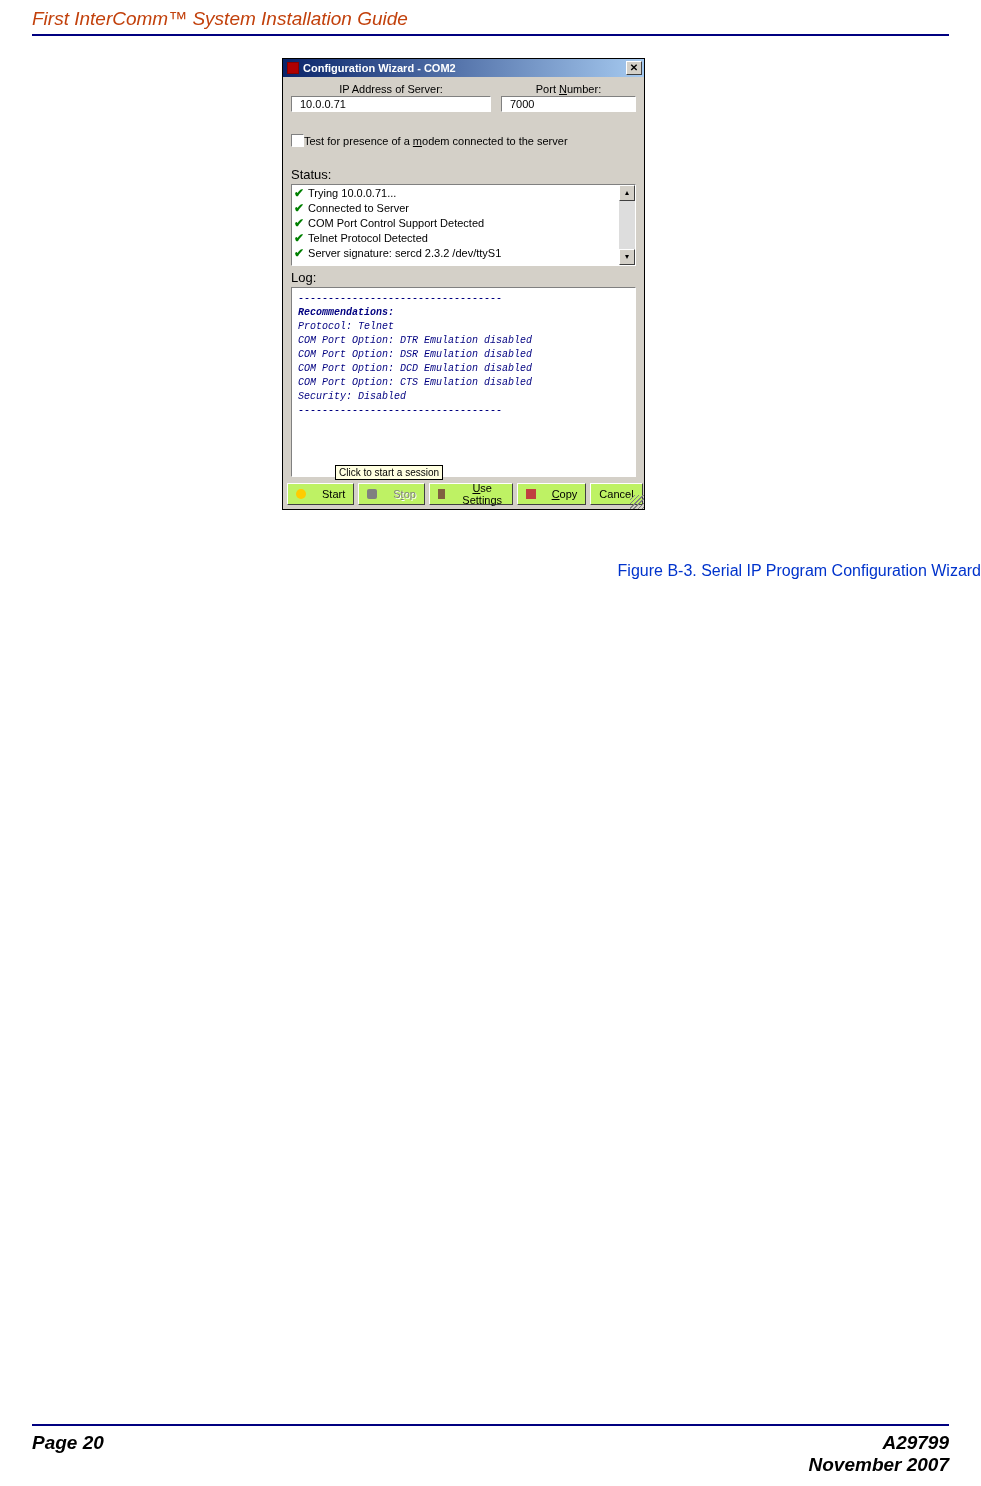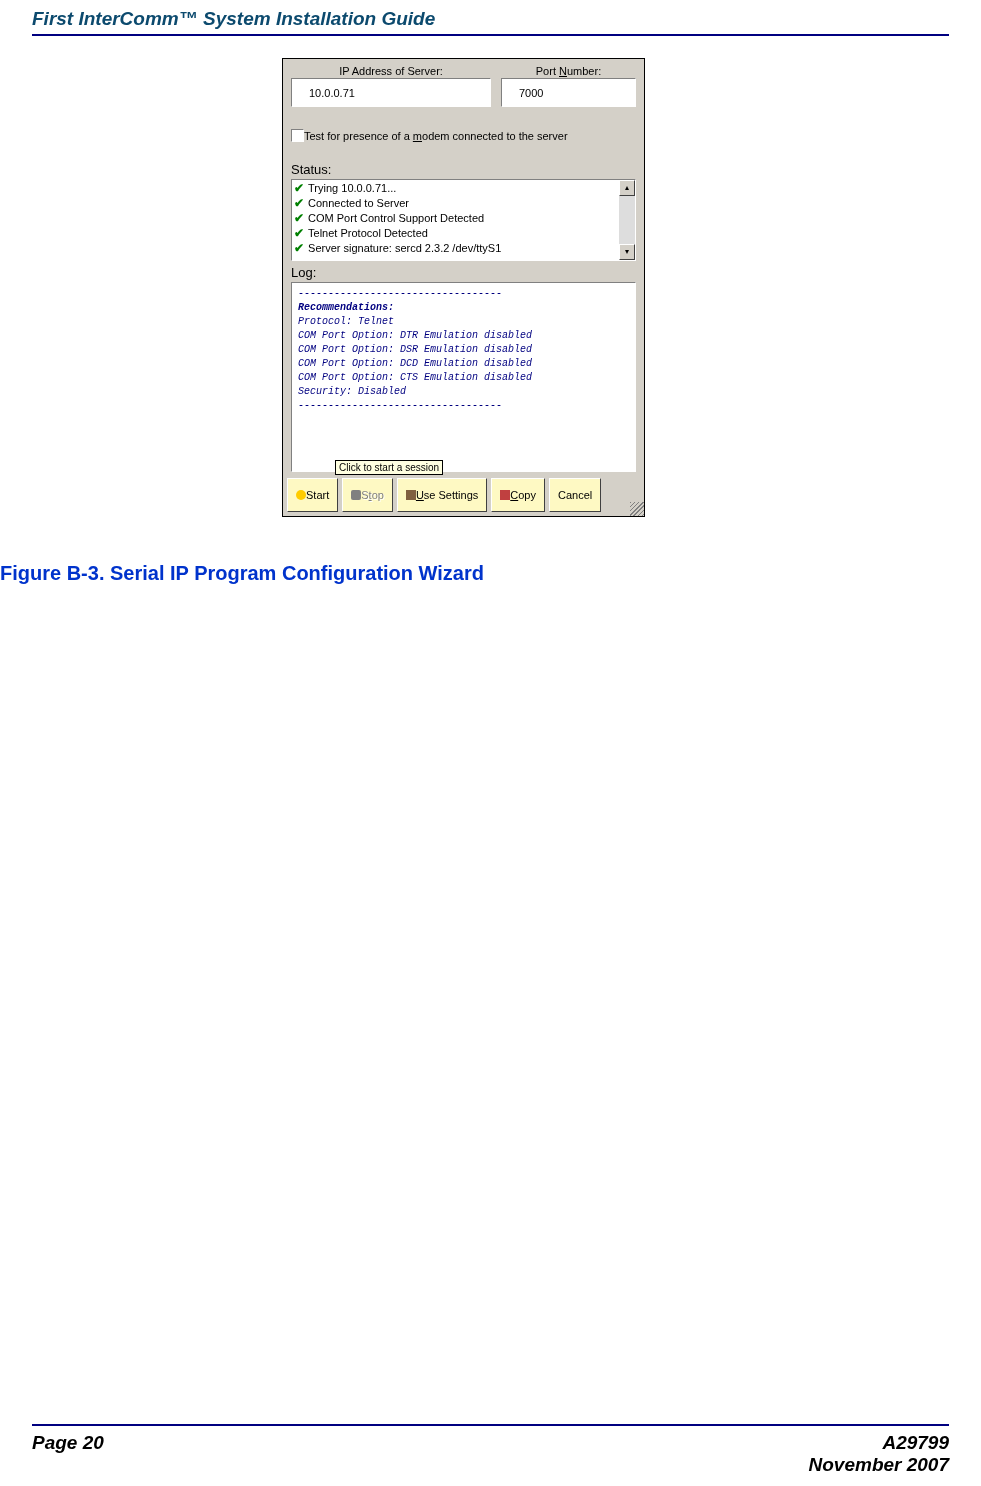--- a/index.html
+++ b/index.html
@@ -8,23 +8,23 @@
     height: 1486px;
     background: #fff;
     font-family: Arial, Helvetica, sans-serif;
     position: relative;
   }
   .page-header {
     position: absolute;
     top: 8px;
     left: 32px;
     font-style: italic;
-    font-weight: bold;
+    font-weight: normal;
     font-size: 19px;
-    color: #0c4a6e;
+    color: #c2410c;
   }
   .header-rule {
     position: absolute;
     top: 34px;
     left: 32px;
     right: 32px;
     height: 2px;
     background: #000080;
   }
   .dialog-wrap {
@@ -71,27 +71,27 @@
     margin-right: 2px;
   }
   .dlg-body { padding: 6px 8px 2px 8px; }
   .row { display: flex; gap: 10px; }
   .col-left { width: 200px; }
   .col-right { flex: 1; }
   .lbl { font-size: 11px; margin-bottom: 1px; text-align: center; }
   .lbl.disabled { color: #808080; text-shadow: 1px 1px #fff; }
   .txt {
     width: 100%;
-    height: 29px;
+    height: 16px;
     border: 1px solid #808080;
     border-right-color: #fff;
     border-bottom-color: #fff;
     background: #fff;
     font-size: 11px;
-    padding: 1px 17px;
+    padding: 1px 8px;
     font-family: Tahoma, Arial, sans-serif;
   }
   .txt:disabled { background: #d4d0c8; }
   .chk-row { margin-top: 22px; font-size: 11px; display: flex; align-items: center; gap: 0; }
   .chk {
     width: 13px; height: 13px;
     border: 1px solid #808080;
     border-right-color: #fff;
     border-bottom-color: #fff;
     background: #fff;
@@ -133,31 +133,31 @@
   .log-line { white-space: pre; font-style: italic; }
   .log-italic { font-style: italic; font-weight: bold; }
   .button-row {
     display: flex;
     gap: 4px;
     padding: 4px;
     justify-content: flex-start;
     position: relative;
   }
   .win-btn {
-    height: 34px;
-    background: #fef9c3;
+    height: 22px;
+    background: #bef264;
     border: 1px solid #fff;
     border-right-color: #404040;
     border-bottom-color: #404040;
     font-size: 11px;
     font-family: Tahoma, Arial, sans-serif;
     padding: 0 8px;
     display: flex;
     align-items: center;
-    gap: 0;
+    gap: 16px;
     cursor: default;
   }
   .win-btn.disabled { color: #808080; text-shadow: 1px 1px #fff; }
   .btn-icon { width: 10px; height: 10px; display: inline-block; }
   .bulb { background: #ffcc00; border-radius: 50%; }
   .stop { background: #808080; border-radius: 2px; }
   .gear { background: #806040; }
   .copy { background: #c04040; }
   .resize-grip {
     position: absolute; right: 0; bottom: 0;
@@ -173,24 +173,24 @@
     font-size: 10px;
     padding: 1px 3px;
     font-family: Tahoma, Arial, sans-serif;
     white-space: nowrap;
   }
   .figure-caption {
     position: absolute;
     top: 562px;
     left: 0;
     right: 0;
-    text-align: left;
+    text-align: right;
     font-family: Arial, Helvetica, sans-serif;
-    font-weight: bold;
-    font-size: 20px;
+    font-weight: normal;
+    font-size: 16px;
     color: #0033cc;
   }
   .footer-rule {
     position: absolute;
     bottom: 60px;
     left: 32px;
     right: 32px;
     height: 2px;
     background: #000080;
   }
@@ -210,20 +210,27 @@
   .u { text-decoration: underline; }
 </style>
 </head>
 <body>
 
 <div class="page-header">First InterComm™ System Installation Guide</div>
 <div class="header-rule"></div>
 
 <div class="dialog-wrap">
   <div class="dialog">
+    <div class="titlebar">
+      <div class="titlebar-left">
+        <span class="titlebar-icon"></span>
+        <span>Configuration Wizard - COM2</span>
+      </div>
+      <div class="close-btn">✕</div>
+    </div>
     <div class="dlg-body">
       <div class="row">
         <div class="col-left">
           <div class="lbl"><span>IP Address of Server:</span></div>
           <input class="txt" type="text" value="10.0.0.71" style="">
         </div>
         <div class="col-right">
           <div class="lbl">Port <span class="u">N</span>umber:</div>
           <input class="txt" type="text" value="7000" style="">
         </div>

